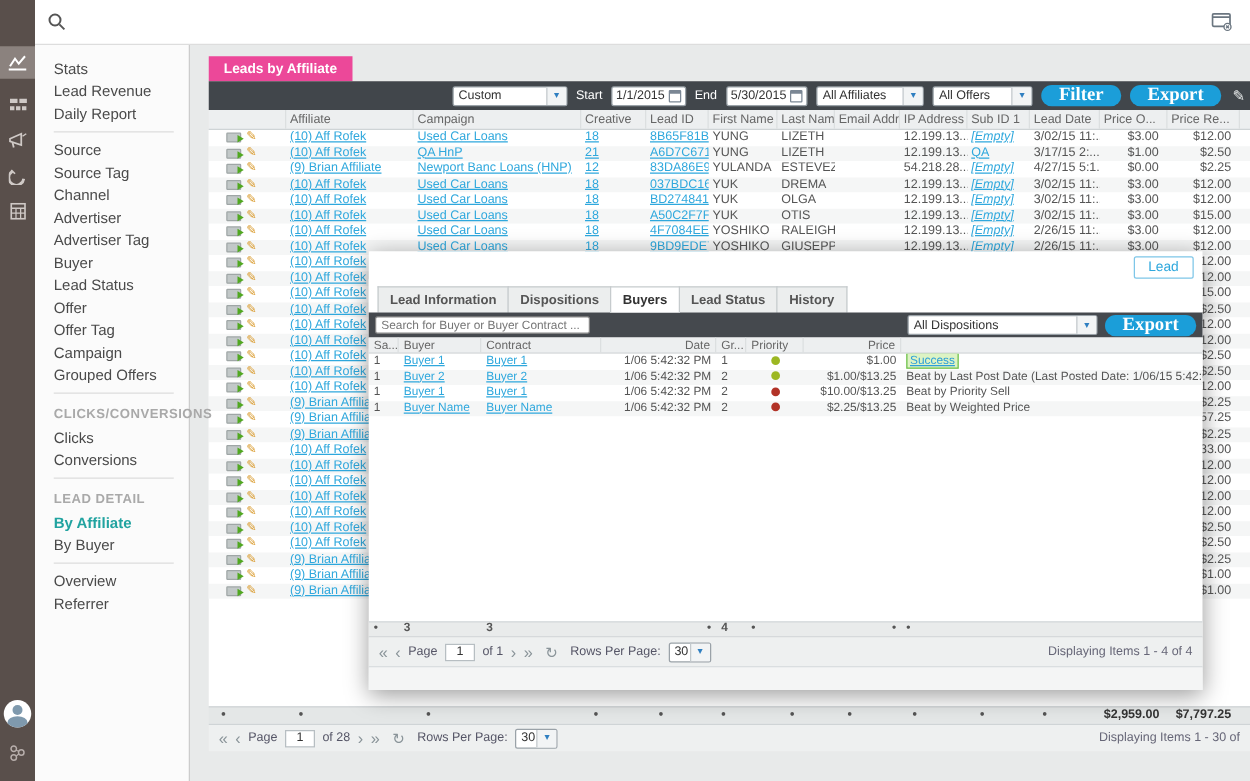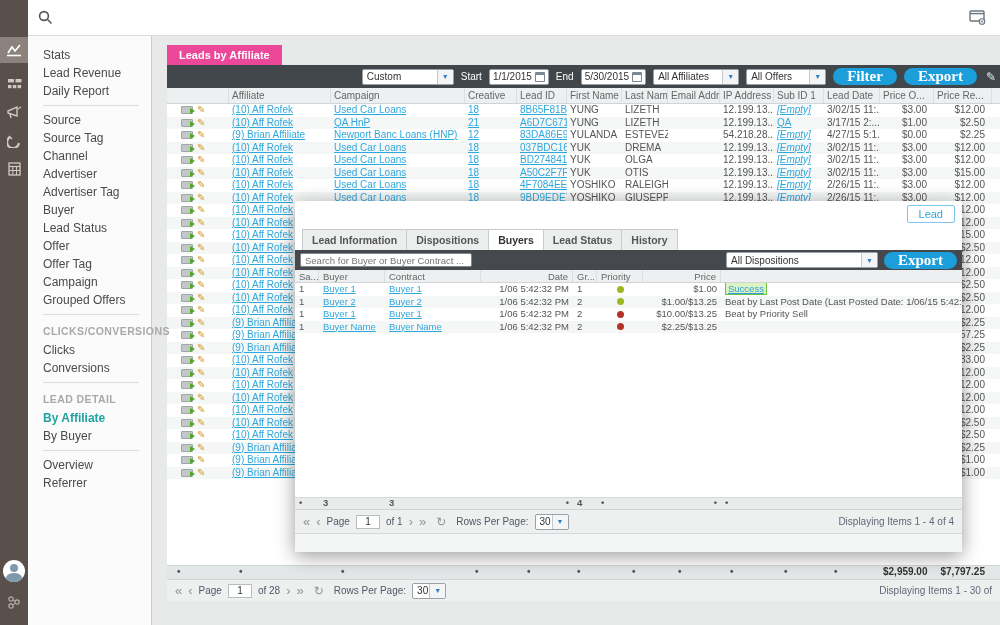--- a/index.html
+++ b/index.html
@@ -885,20 +885,21 @@
         <div class="m-td nm" style="flex: 1 1 0%;">Beat by Priority Sell</div>
       </div>
       <div class="m-tr">
         <div class="m-td nm" style="width: 24px;">1</div>
         <div class="m-td" style="width: 66px;"><span class="lnk">Buyer Name</span></div>
         <div class="m-td" style="width: 96px;"><span class="lnk">Buyer Name</span></div>
         <div class="m-td nm" style="width: 92px; text-align: right;">1/06 5:42:32 PM</div>
         <div class="m-td nm" style="width: 24px;">2</div>
         <div class="m-td" style="width: 46px; text-align: center;"><span class="dot red"></span></div>
         <div class="m-td nm" style="width: 78px; text-align: right;">$2.25/$13.25</div>
+        <div class="m-td nm" style="flex: 1 1 0%;">Beat by Weighted Price</div>
       </div>
     </div>
   <div class="m-summary" id="modal-summary">
       <div class="m-td dotc" style="width: 24px;">•</div>
       <div class="m-td dotc" style="width: 66px;">3</div>
       <div class="m-td dotc" style="width: 96px;">3</div>
       <div class="m-td dotc" style="width: 92px; text-align: right;">•</div>
       <div class="m-td dotc" style="width: 24px;">4</div>
       <div class="m-td dotc" style="width: 46px;">•</div>
       <div class="m-td dotc" style="width: 78px; text-align: right;">•</div>

